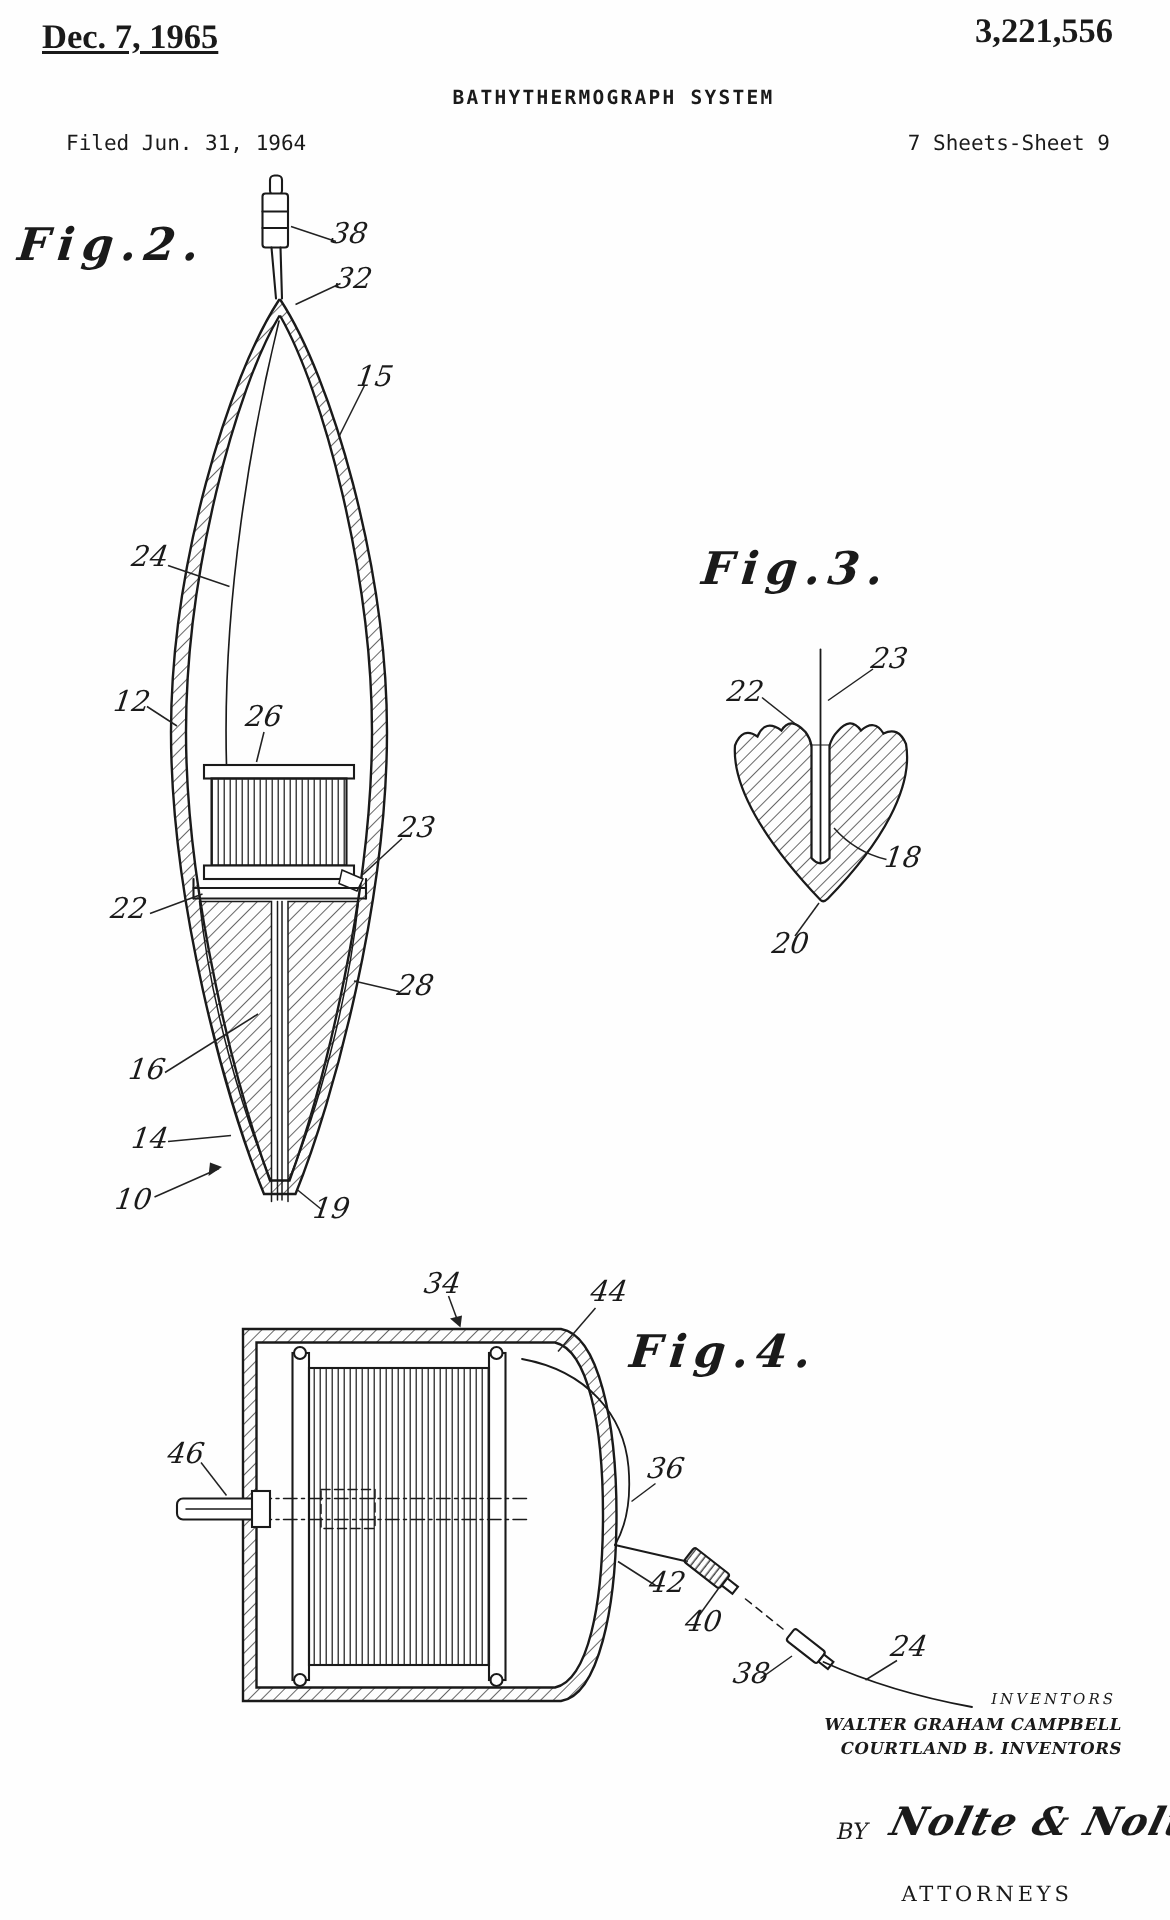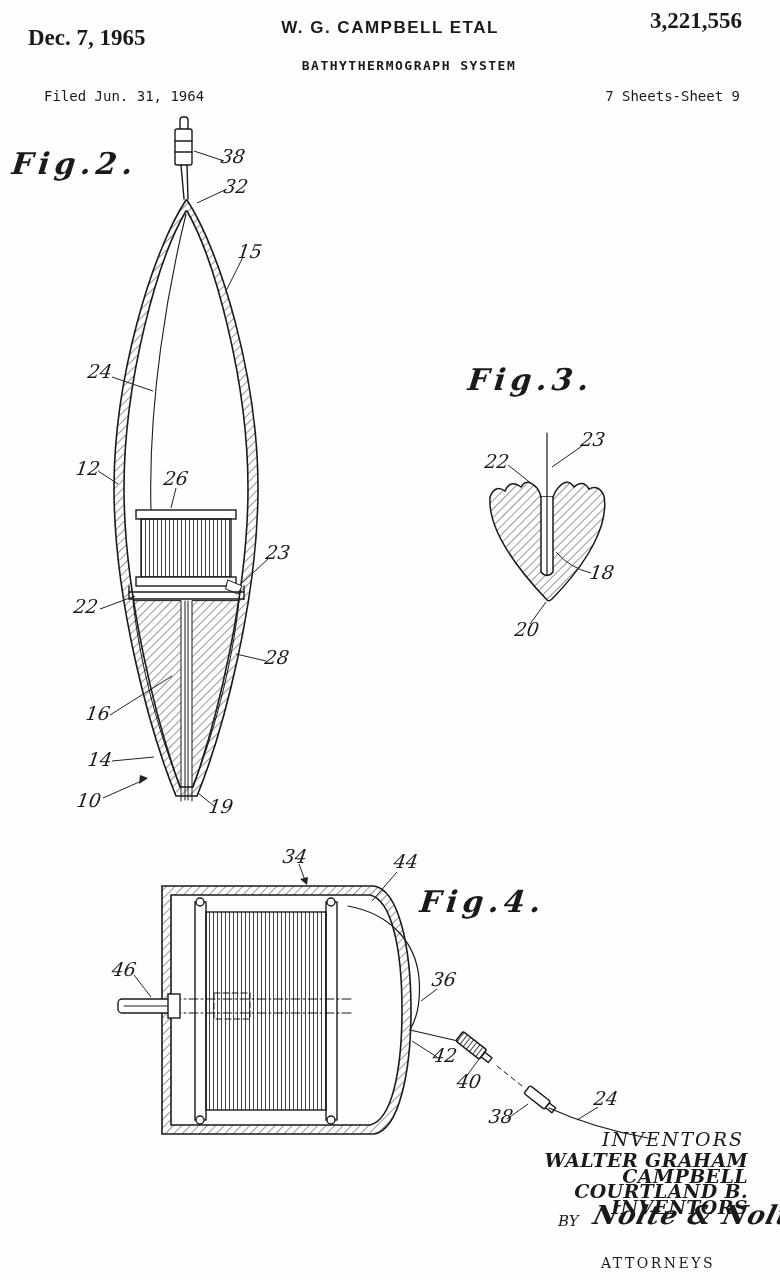--- a/index.html
+++ b/index.html
@@ -5,40 +5,40 @@
   * { box-sizing: border-box; }
   html,body { margin:0; padding:0; background:#cfcfcf; }
   .sheet {
     position:relative; width:780px; height:1280px; margin:0 auto;
     background:#fefefe; color:#1a1a1a; overflow:hidden;
     font-family:"Liberation Serif", serif;
   }
   .drawing-layer { position:absolute; left:0; top:0; width:780px; height:1280px; }
 
   
-  .hdr-date   { position:absolute; left:28px;  top:25px;  font:bold 23px "Liberation Serif", serif; }
+  .hdr-date   { position:absolute; left:28px;  top:12px;  font:bold 23px "Liberation Serif", serif;text-decoration:underline; }
   .hdr-number { position:absolute; right:38px; top:8px;  font:bold 23px "Liberation Serif", serif; }
   .hdr-applicant { position:absolute; left:0; right:0; top:18px; text-align:center;
                    font:bold 17px "Liberation Sans", sans-serif; letter-spacing:1.5px; }
   .hdr-title  { position:absolute; left:0; right:0; top:58px; text-align:center;
                 font:600 13px "DejaVu Sans Mono", monospace; letter-spacing:1.5px;padding-left:38px; }
   .hdr-filed  { position:absolute; left:44px;  top:88px; font:14px "DejaVu Sans Mono", monospace; }
   .hdr-sheet  { position:absolute; right:40px; top:88px; font:14px "DejaVu Sans Mono", monospace; }
 
   
   .figlabel { position:absolute; font:italic 600 30px "DejaVu Serif", serif;
               letter-spacing:5px; transform:skewX(-6deg); white-space:nowrap; }
   .ref { position:absolute; font:italic 19px "DejaVu Serif", serif;
          transform:translate(-50%,-50%) skewX(-8deg); white-space:nowrap; }
 
   
   .inv-block { position:absolute; left:470px; top:1128px; width:278px; text-align:right;
                font-style:italic; font-family:"DejaVu Serif", serif; }
-  .inv-heading { font-size:19px; letter-spacing:2px; padding-right:4px; margin-bottom:3px; }
-  .inv-name { font-size:19px; font-weight:600; letter-spacing:0.4px; line-height:15.5px; }
+  .inv-heading { font-size:10px; letter-spacing:2px; padding-right:4px; margin-bottom:3px; }
+  .inv-name { font-size:11px; font-weight:600; letter-spacing:0.4px; line-height:15.5px; }
   .by-label { position:absolute; left:558px; top:1212px; font:italic 15px "DejaVu Serif", serif; }
   .signature { position:absolute; left:594px; top:1200px;
                font:italic 700 26px "DejaVu Serif", serif; transform:skewX(-14deg);
                letter-spacing:1px; white-space:nowrap; }
   .attorneys { position:absolute; left:560px; top:1242px; width:196px; text-align:center;
                font:14px "DejaVu Serif", serif; letter-spacing:2.5px;margin-top:13px; }
 </style>
 </head>
 <body>
 
@@ -165,21 +165,20 @@
         <path d="M134,975 L151,997"></path>
         <path d="M437,989 L421,1001"></path>
       <path d="M437,1057 L412,1041"></path>
         <path d="M466,1077 L479,1059"></path>
       <path d="M507,1119 L528,1104"></path>
         <path d="M598,1107 L577,1120"></path>
     </g>
   </svg>
 
   <div class="hdr-date">Dec. 7, 1965</div>
-  <div class="hdr-applicant">W. G. CAMPBELL ETAL</div>
   <div class="hdr-number">3,221,556</div>
   <div class="hdr-title">BATHYTHERMOGRAPH SYSTEM</div>
   <div class="hdr-filed">Filed Jun. 31, 1964</div>
   <div class="hdr-sheet">7 Sheets-Sheet 9</div>
 
   <span class="figlabel" style="left:12px;  top:146px">Fig.2.</span>
   <span class="figlabel" style="left:468px; top:362px">Fig.3.</span>
   <span class="figlabel" style="left:420px; top:884px">Fig.4.</span>
 
   <span class="ref" style="left:233px;top:156px">38</span>

